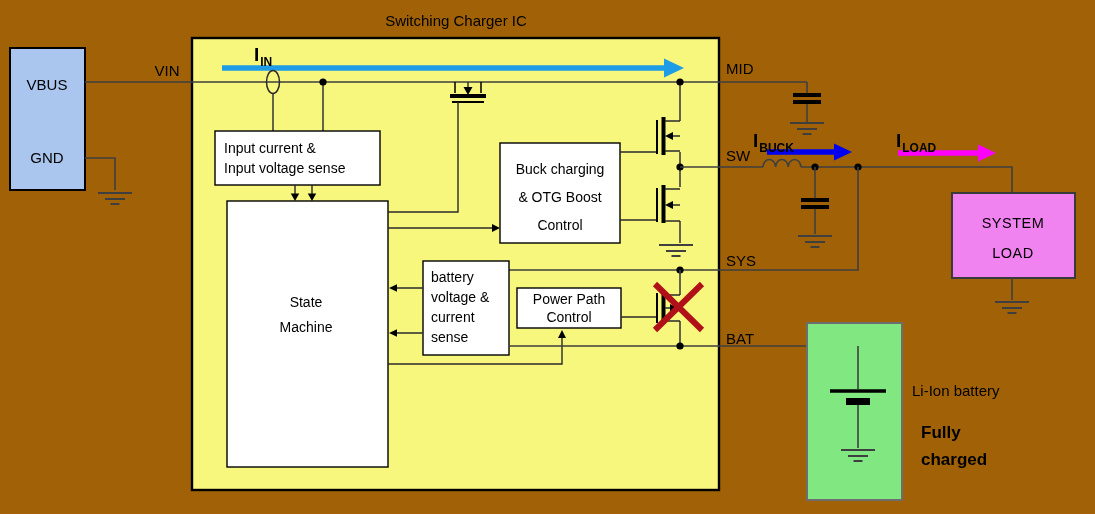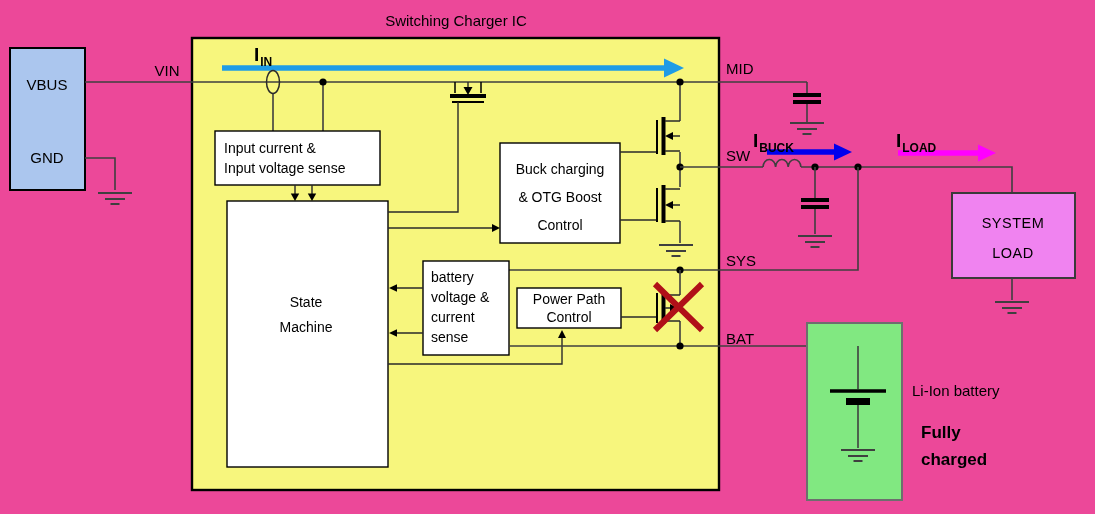--- a/index.html
+++ b/index.html
@@ -1,16 +1,16 @@
 <!DOCTYPE html>
 <html><head>
 <meta charset="utf-8">
 <style>
   html,body{margin:0;padding:0;background:#ffffff;}
-  .stage{position:relative;width:1095px;height:514px;background:#ec4899;overflow:hidden;}
+  .stage{position:relative;width:1095px;height:514px;background:#a16207;overflow:hidden;}
   svg{display:block;}
   text{font-family:"Liberation Sans","DejaVu Sans",sans-serif;fill:#000000;}
   .wire{stroke:#3f3f3f;stroke-width:1.6;fill:none;}
   .wire-thin{stroke:#2a2a2a;stroke-width:1.4;fill:none;}
   .boxline{stroke:#000000;stroke-width:1.4;fill:#ffffff;}
   .fet{stroke:#000000;fill:none;}
   .blocktext{font-size:14px;}
   .pintext{font-size:15px;}
   .cur-label{font-size:19px;font-weight:bold;}
   .cur-sub{font-size:12px;font-weight:bold;}

